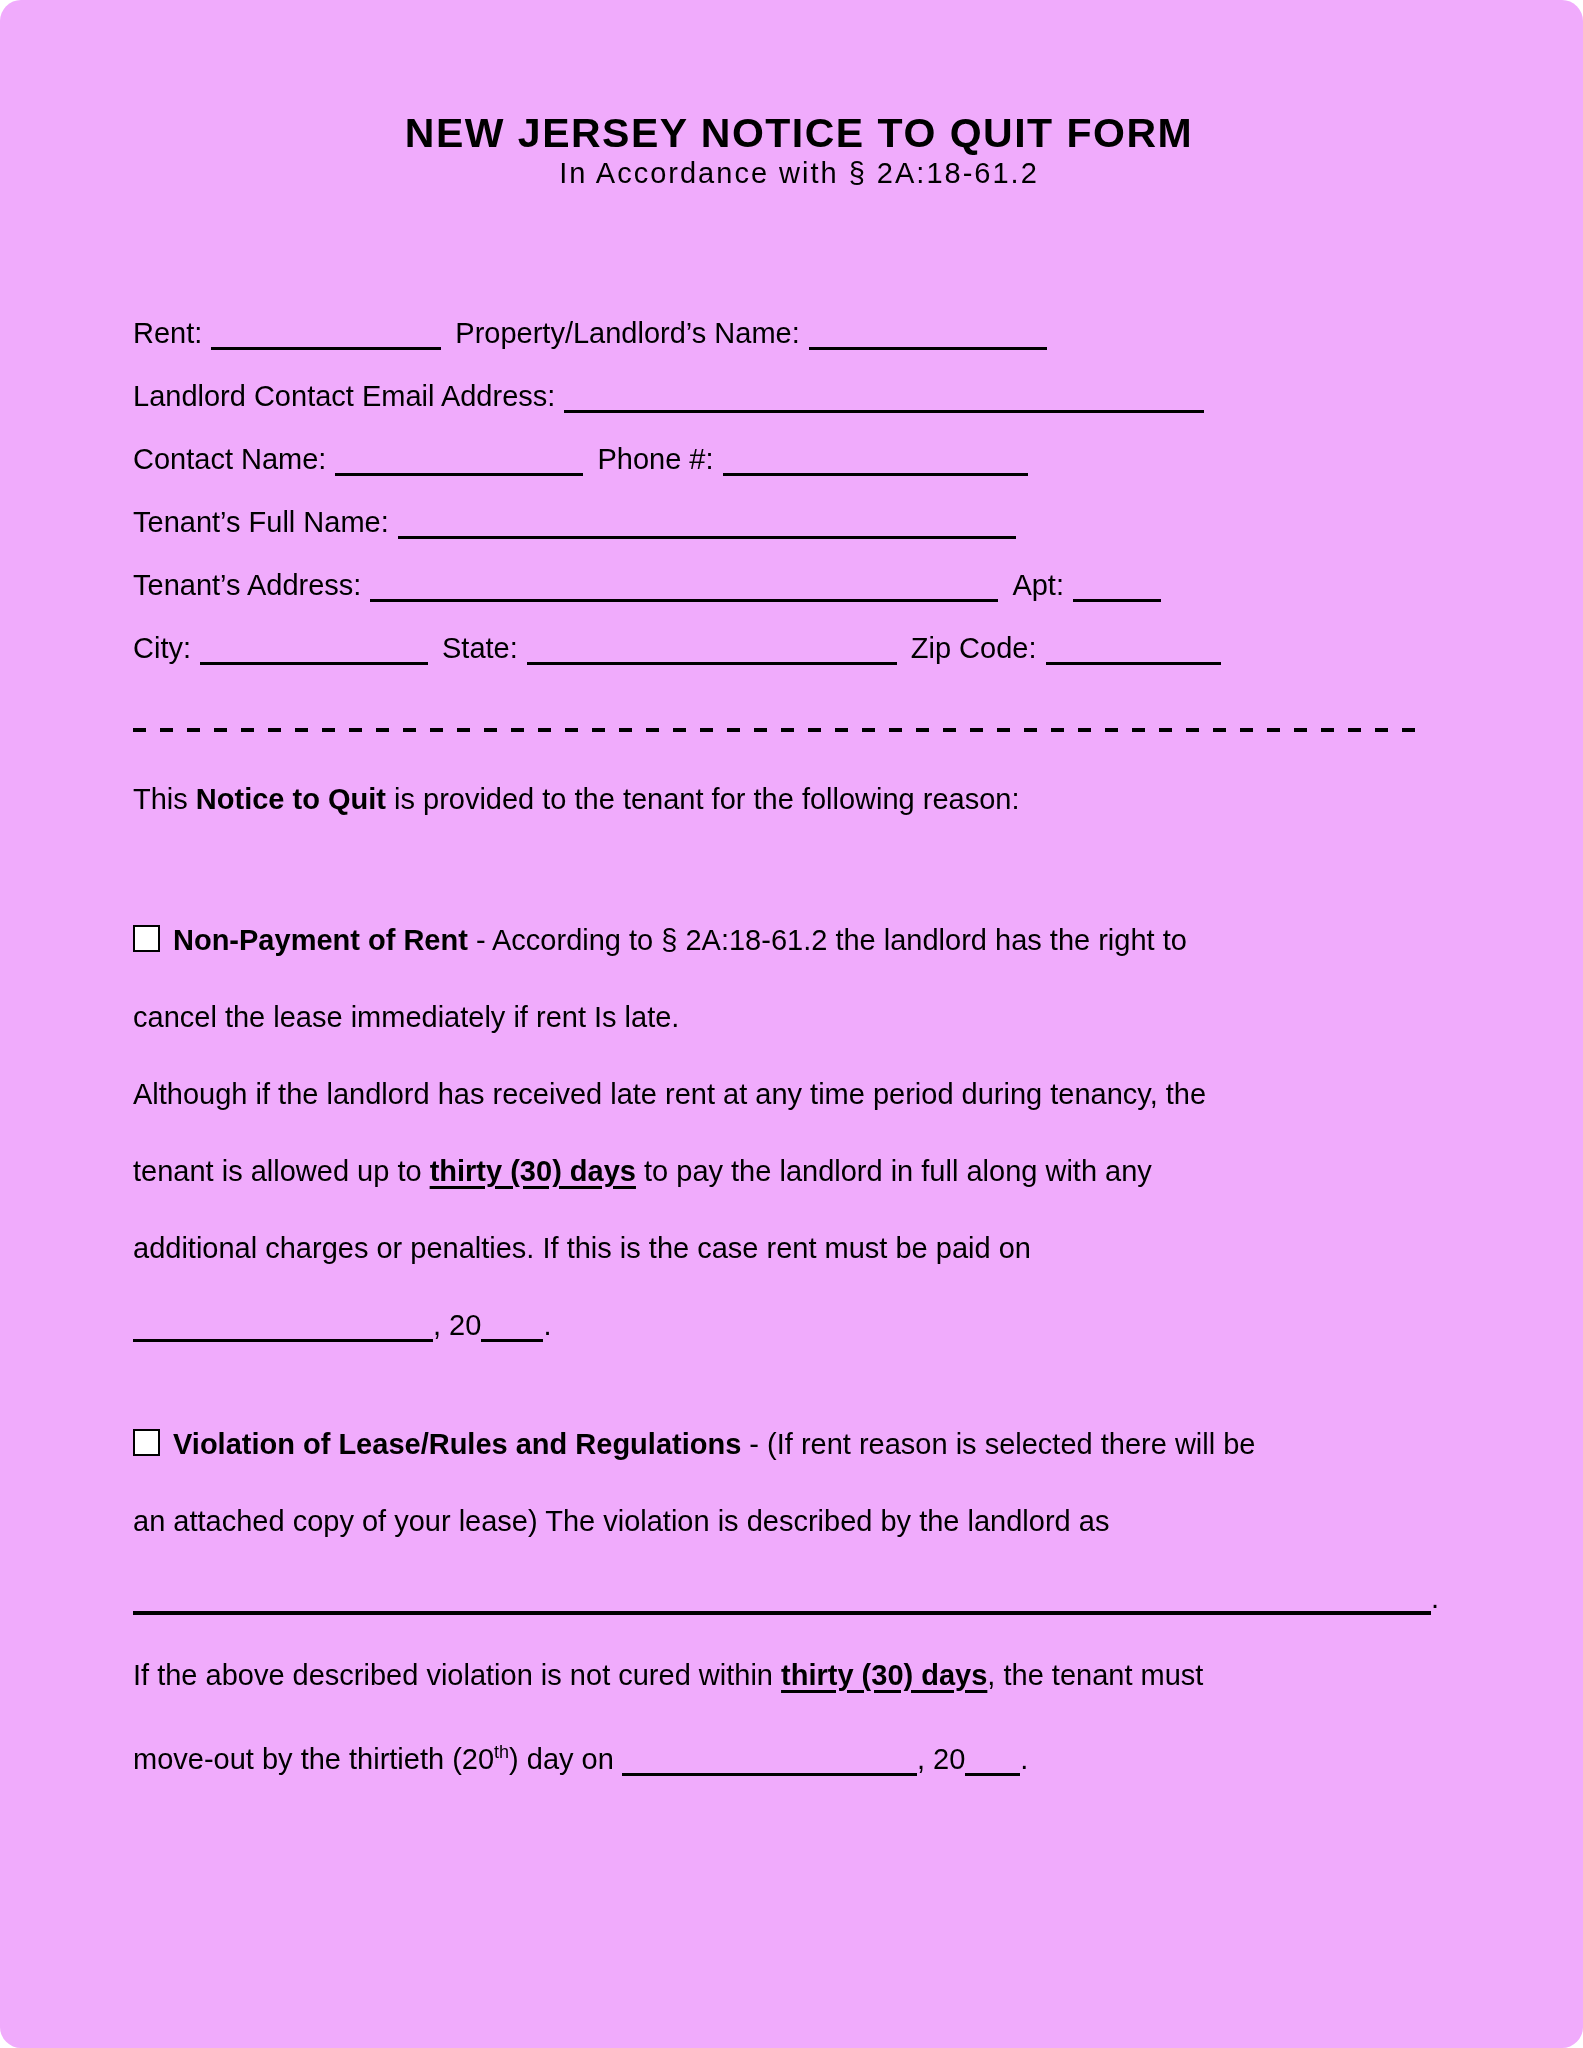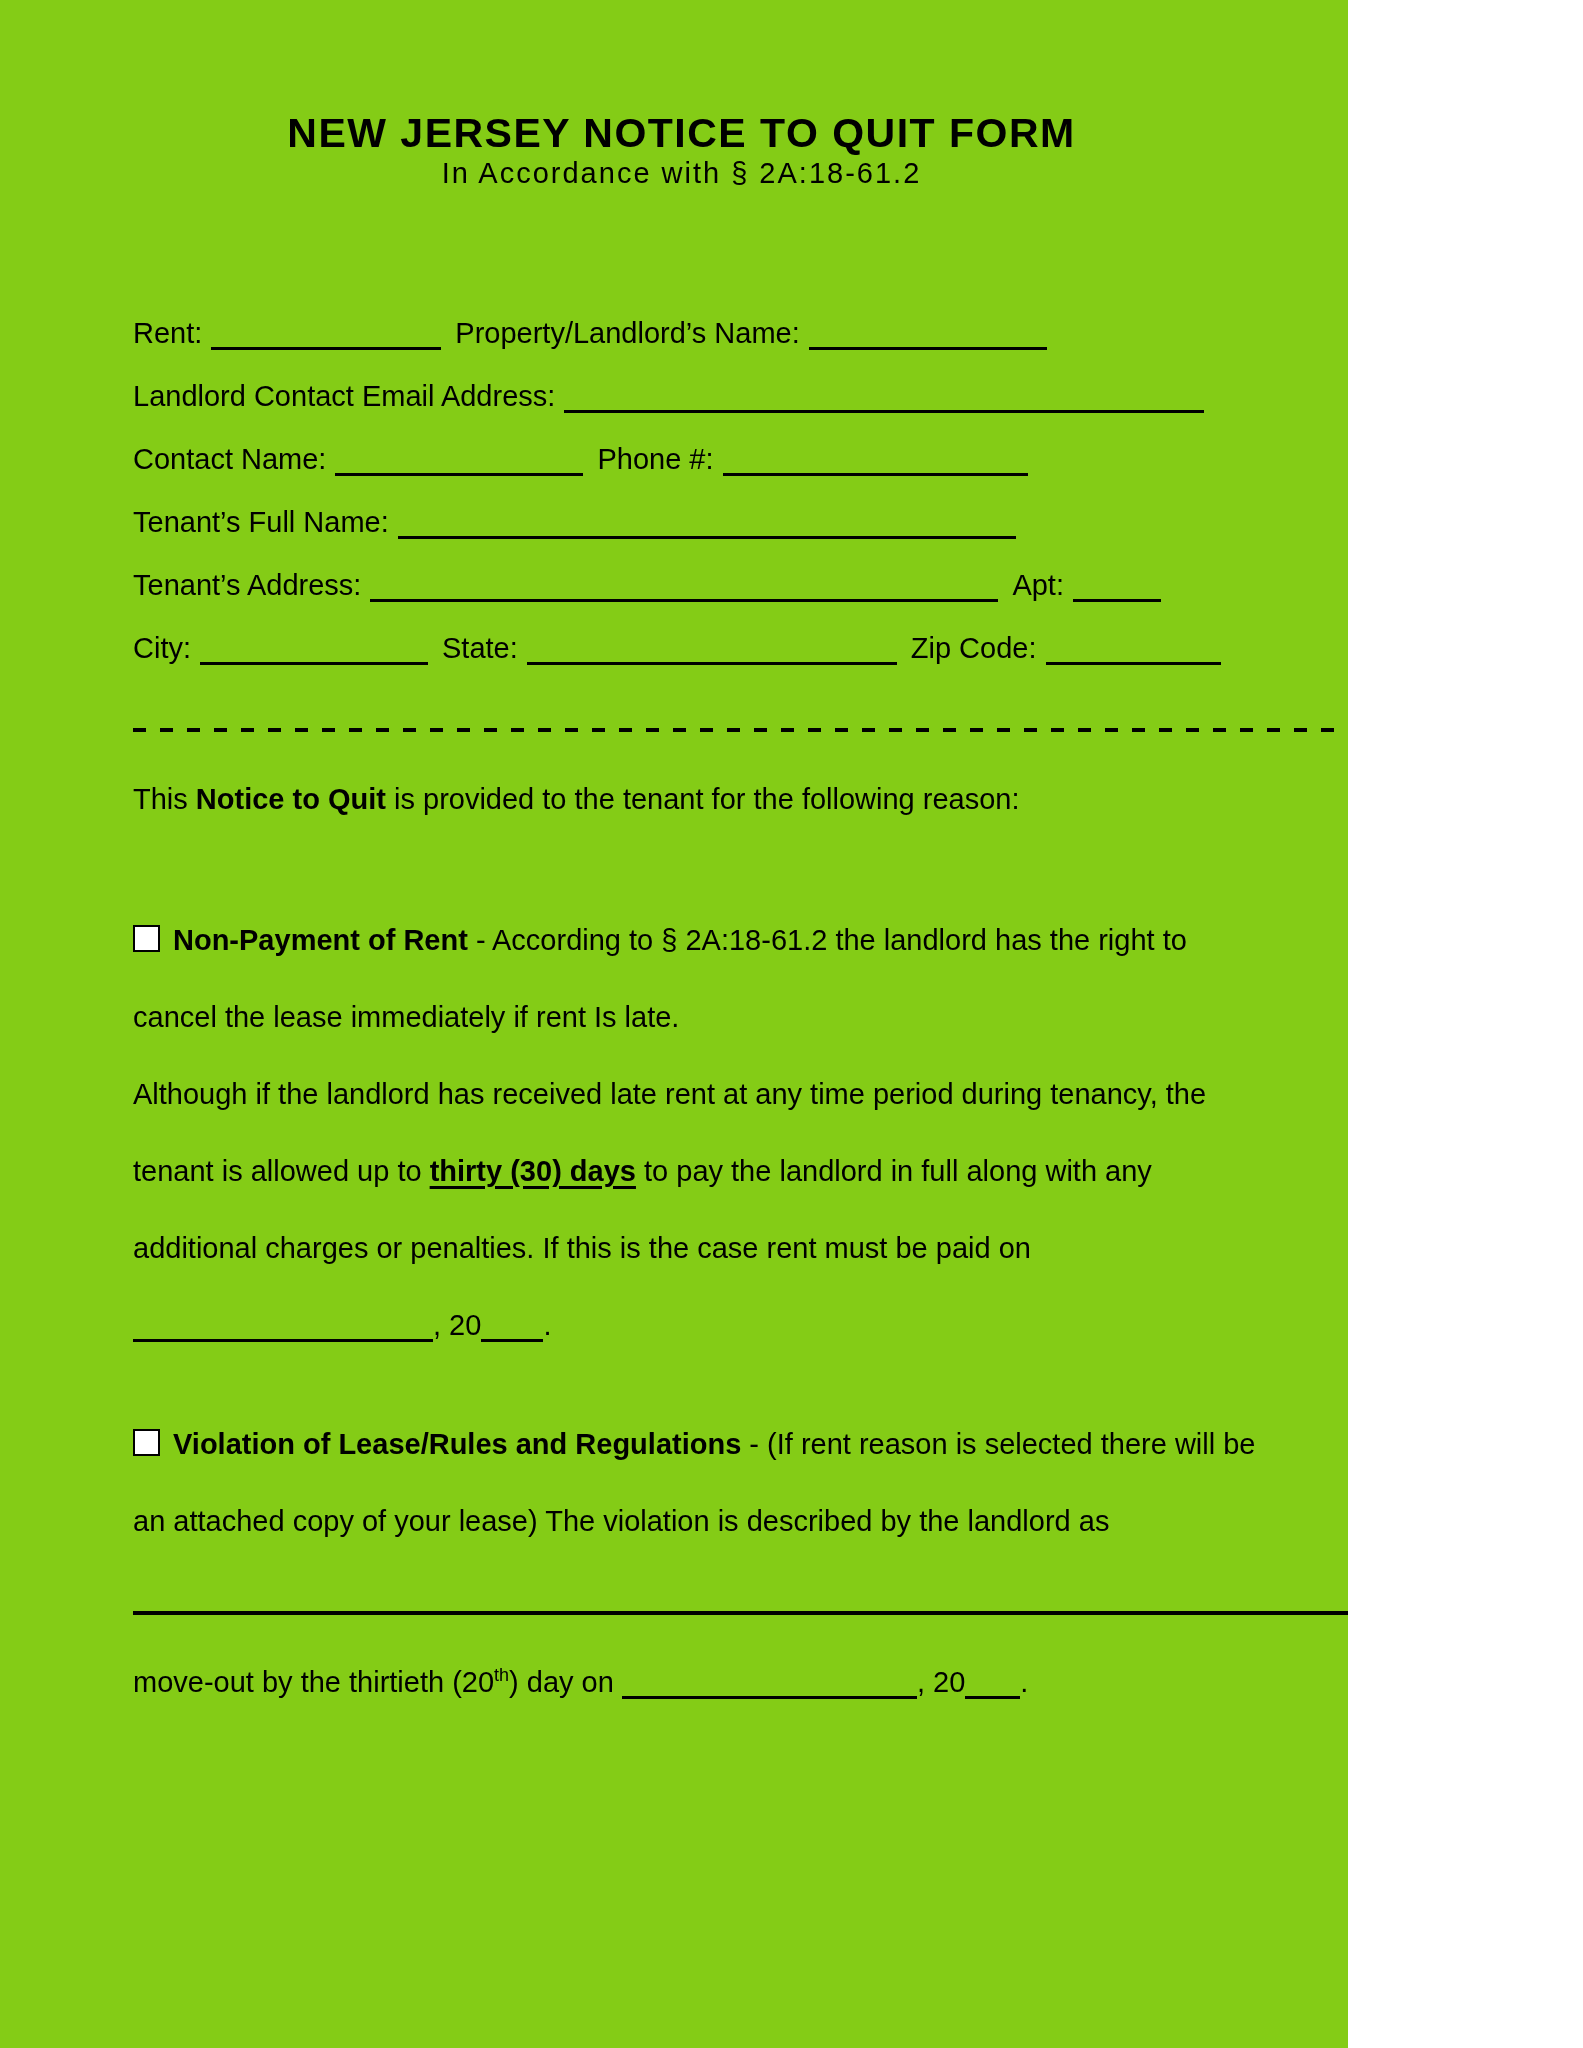--- a/index.html
+++ b/index.html
@@ -1,24 +1,25 @@
 <!DOCTYPE html>
 <html><head>
 <meta charset="utf-8">
 <style>
   html,body { margin:0; padding:0; background:#ffffff; }
   .page {
     position:relative;
-    width:1348px; height:2048px;
-    background:#84cc16;
+    width:1583px; height:2048px;
+    background:#f0abfc;
     color:#000;
     font-family:"Liberation Sans", sans-serif;
     box-sizing:border-box;
     padding:96px 118px 0 133px;
     overflow:hidden;
+    border-radius:21px;
   }
   .title {
     margin:14px 0 0 0;
     font-size:41px;
     font-weight:bold;
     letter-spacing:1.5px;
     text-align:center;
   }
   .subtitle {
     font-size:29px;
@@ -124,17 +125,20 @@
 
   <div class="section">
     <div class="pline mt-sec2">
       <span class="checkbox"></span><span class="b">Violation of Lease/Rules and Regulations</span><span> - </span><span>(If rent reason is selected there will be</span>
     </div>
     <div class="pline">an attached copy of your lease) The violation is described by the landlord as</div>
     <div class="pline">
       <span class="blank-full"></span><span>.</span>
     </div>
     <div class="pline">
+      <span>If the above described violation is not cured within </span><span class="bu">thirty (30) days</span><span>, the tenant must</span>
+    </div>
+    <div class="pline">
       <span>move-out by the thirtieth (20</span><sup>th</sup><span>) day on </span><span class="blank" style="width:295px;margin-left:0"></span><span>, 20</span><span class="blank" style="width:55px;margin-left:0"></span><span>.</span>
     </div>
   </div>
 
 </div>
 
 </body></html>

